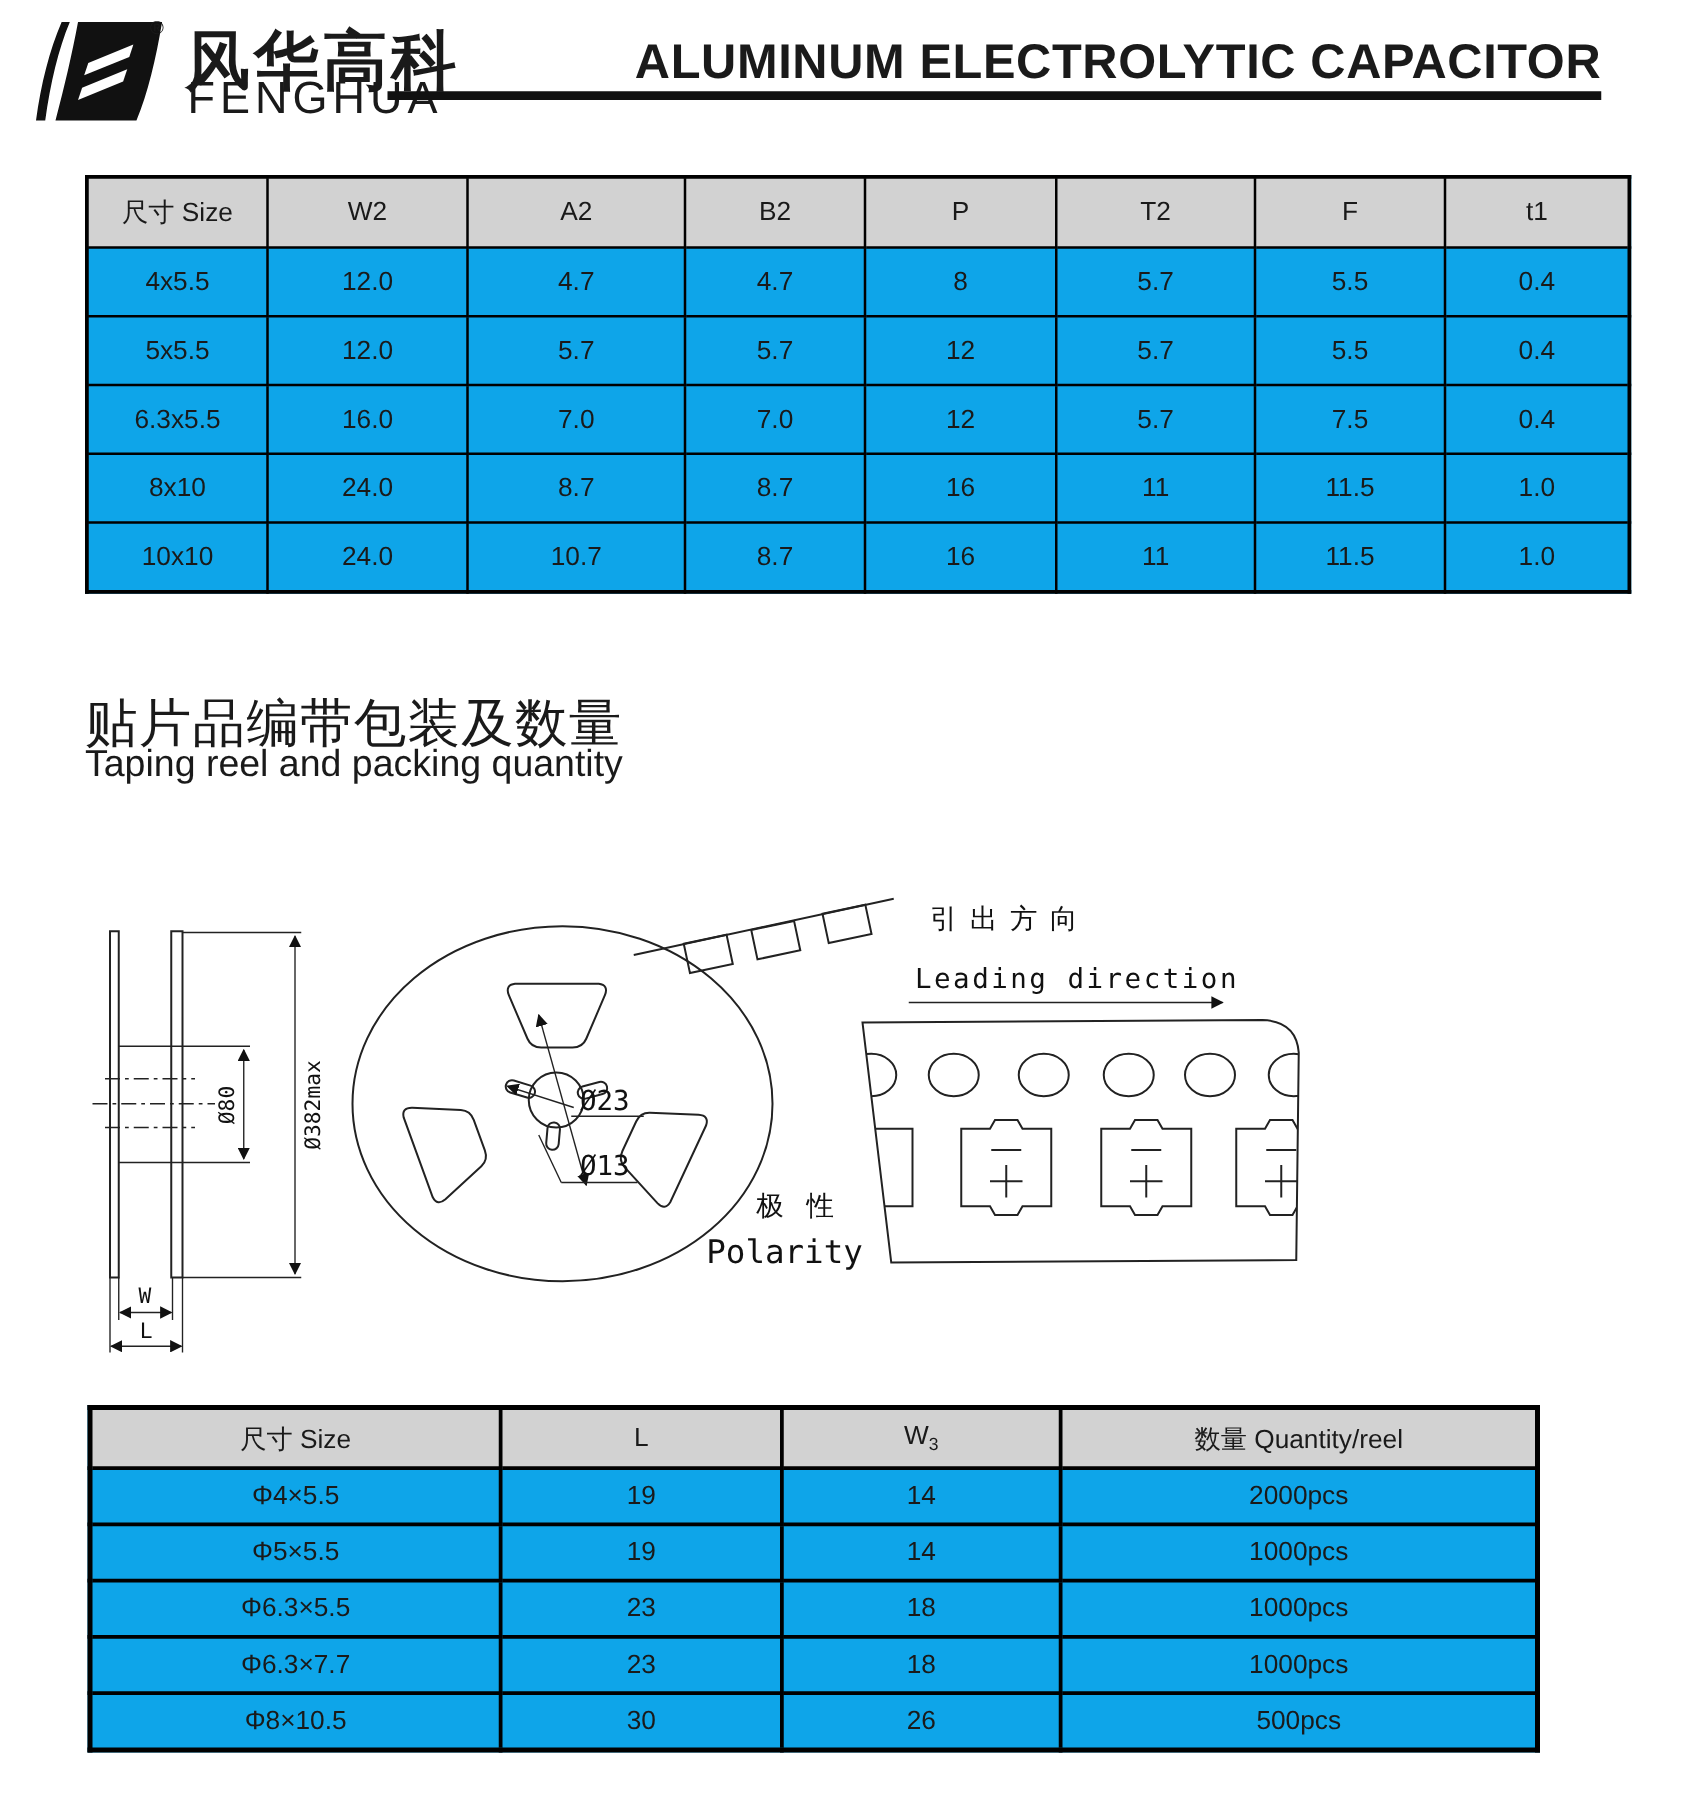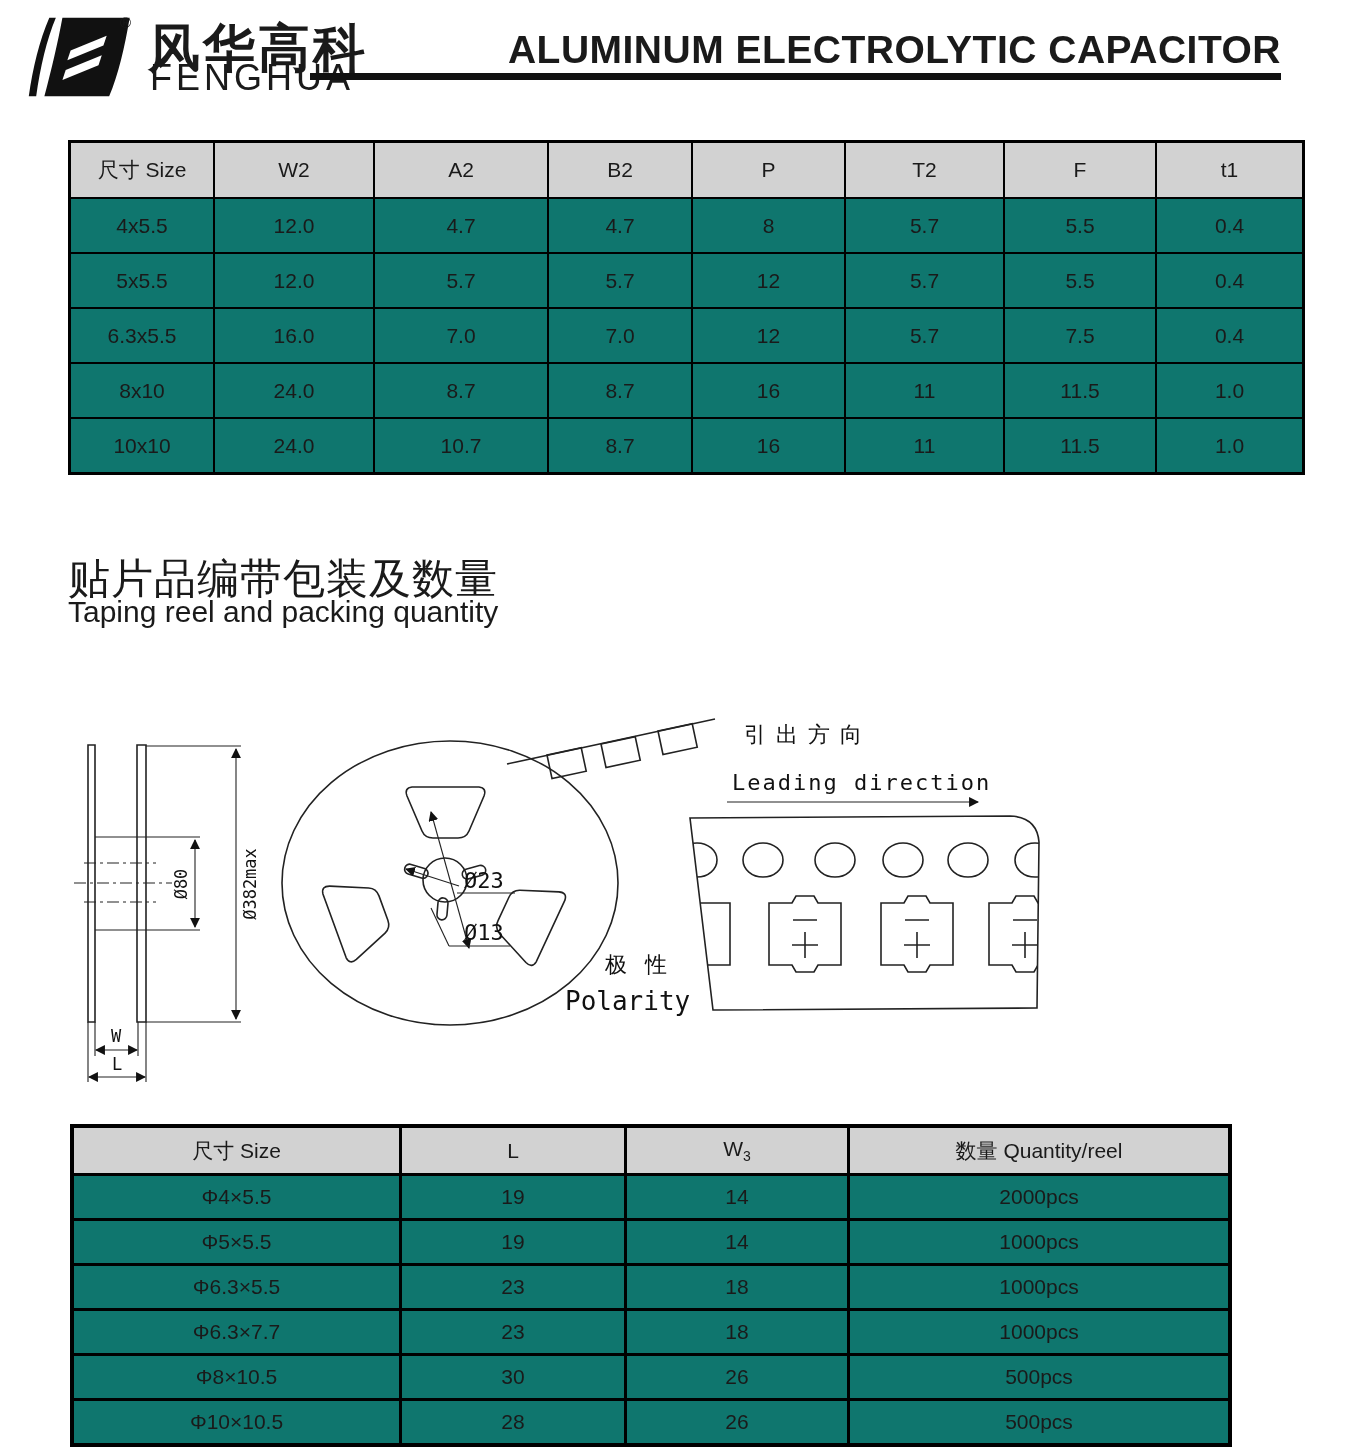--- a/index.html
+++ b/index.html
@@ -8,21 +8,21 @@
 
   
   .logo-mark{position:absolute;left:22px;top:16px;width:112px;height:82px;}
   .reg-mark{position:absolute;left:120px;top:14px;font-size:15px;font-weight:400;}
   .brand-cn{position:absolute;left:148px;top:14px;font-size:52px;font-weight:700;letter-spacing:3px;}
   .brand-en{position:absolute;left:150px;top:57px;font-size:36px;font-weight:400;letter-spacing:4px;}
   .doc-title{position:absolute;right:71px;top:28px;font-size:39px;font-weight:700;letter-spacing:.5px;white-space:nowrap;}
   .head-rule{position:absolute;left:310px;top:73px;width:971px;height:7px;background:#111;}
 
   
-  table{border-collapse:collapse;table-layout:fixed;background:#0f766e;}
+  table{border-collapse:collapse;table-layout:fixed;background:#0ea5e9;}
   th,td{text-align:center;vertical-align:middle;font-weight:400;padding:0;}
   .t1{position:absolute;left:68px;top:140px;width:1217px;font-size:21px;border:3px solid #000;}
   .t1 th,.t1 td{border:2px solid #000;height:53px;}
   .t1 thead th{background:#d2d2d2;height:54px;}
   .t1 th:nth-child(1){width:142px}.t1 th:nth-child(2){width:158px}
   .t1 th:nth-child(3){width:172px}.t1 th:nth-child(4){width:142px}
   .t1 th:nth-child(5){width:151px}.t1 th:nth-child(6){width:157px}
   .t1 th:nth-child(7){width:150px}.t1 th:nth-child(8){width:145px}
 
   .t2{position:absolute;left:70px;top:1124px;width:1145px;font-size:21px;border:4px solid #000;}
@@ -272,22 +272,16 @@
           <td>23</td>
           <td>18</td>
           <td>1000pcs</td>
         </tr>
         <tr>
           <td>Φ8×10.5</td>
           <td>30</td>
           <td>26</td>
           <td>500pcs</td>
         </tr>
-        <tr>
-          <td>Φ10×10.5</td>
-          <td>28</td>
-          <td>26</td>
-          <td>500pcs</td>
-        </tr>
       </tbody>
   </table>
 
 </div>
 
 </body></html>

